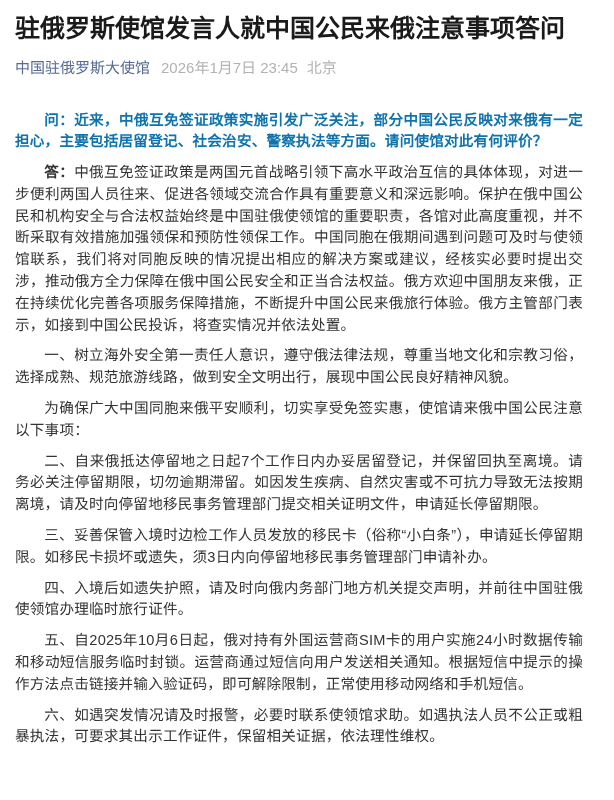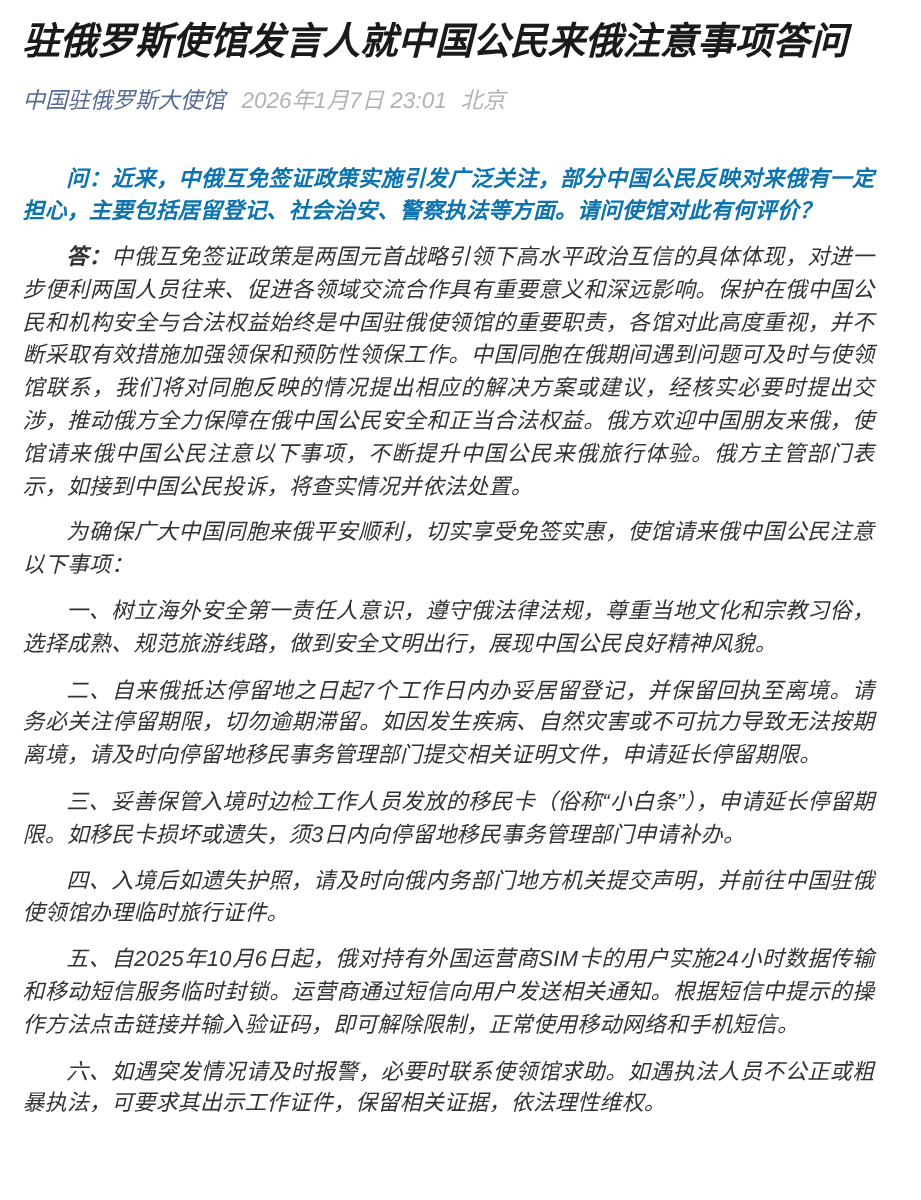--- a/index.html
+++ b/index.html
@@ -11,21 +11,20 @@
     width: 614px;
     height: 800px;
     overflow: hidden;
     font-family: "Liberation Sans", sans-serif;
     -webkit-font-smoothing: antialiased;
   }
   .page {
     box-sizing: border-box;
     width: 614px;
     padding: 12px 15px 0 15px;
-    font-style: italic;
   }
   .article-title {
     margin: 0 0 14px 0;
     font-size: 25px;
     line-height: 1.3;
     font-weight: 700;
     color: #1a1a1a;
   }
   .byline {
     display: flex;
@@ -69,33 +68,33 @@
 </style>
 </head>
 <body>
 
 <div class="page">
 
   <h1 class="article-title">驻俄罗斯使馆发言人就中国公民来俄注意事项答问</h1>
 
   <div class="byline">
     <span class="account-name">中国驻俄罗斯大使馆</span>
-    <span class="publish-datetime">2026年1月7日 23:01</span>
+    <span class="publish-datetime">2026年1月7日 23:45</span>
     <span class="publish-location">北京</span>
   </div>
 
   <div class="article-body">
 
     <p class="question"><span class="lead-bold">问：</span><span>近来，中俄互免签证政策实施引发广泛关注，部分中国公民反映对来俄有一定担心，主要包括居留登记、社会治安、警察执法等方面。请问使馆对此有何评价？</span></p>
 
-    <p class="answer"><span class="lead-bold">答：</span><span>中俄互免签证政策是两国元首战略引领下高水平政治互信的具体体现，对进一步便利两国人员往来、促进各领域交流合作具有重要意义和深远影响。保护在俄中国公民和机构安全与合法权益始终是中国驻俄使领馆的重要职责，各馆对此高度重视，并不断采取有效措施加强领保和预防性领保工作。中国同胞在俄期间遇到问题可及时与使领馆联系，我们将对同胞反映的情况提出相应的解决方案或建议，经核实必要时提出交涉，推动俄方全力保障在俄中国公民安全和正当合法权益。俄方欢迎中国朋友来俄，使馆请来俄中国公民注意以下事项，不断提升中国公民来俄旅行体验。俄方主管部门表示，如接到中国公民投诉，将查实情况并依法处置。</span></p>
+    <p class="answer"><span class="lead-bold">答：</span><span>中俄互免签证政策是两国元首战略引领下高水平政治互信的具体体现，对进一步便利两国人员往来、促进各领域交流合作具有重要意义和深远影响。保护在俄中国公民和机构安全与合法权益始终是中国驻俄使领馆的重要职责，各馆对此高度重视，并不断采取有效措施加强领保和预防性领保工作。中国同胞在俄期间遇到问题可及时与使领馆联系，我们将对同胞反映的情况提出相应的解决方案或建议，经核实必要时提出交涉，推动俄方全力保障在俄中国公民安全和正当合法权益。俄方欢迎中国朋友来俄，正在持续优化完善各项服务保障措施，不断提升中国公民来俄旅行体验。俄方主管部门表示，如接到中国公民投诉，将查实情况并依法处置。</span></p>
+
+    <p><span>一、树立海外安全第一责任人意识，遵守俄法律法规，尊重当地文化和宗教习俗，选择成熟、规范旅游线路，做到安全文明出行，展现中国公民良好精神风貌。</span></p>
 
     <p><span>为确保广大中国同胞来俄平安顺利，切实享受免签实惠，使馆请来俄中国公民注意以下事项：</span></p>
-
-    <p><span>一、树立海外安全第一责任人意识，遵守俄法律法规，尊重当地文化和宗教习俗，选择成熟、规范旅游线路，做到安全文明出行，展现中国公民良好精神风貌。</span></p>
 
     <p><span>二、自来俄抵达停留地之日起7个工作日内办妥居留登记，并保留回执至离境。请务必关注停留期限，切勿逾期滞留。如因发生疾病、自然灾害或不可抗力导致无法按期离境，请及时向停留地移民事务管理部门提交相关证明文件，申请延长停留期限。</span></p>
 
 
     <p><span>三、妥善保管入境时边检工作人员发放的移民卡（俗称“小白条”），申请延长停留期限。如移民卡损坏或遗失，须3日内向停留地移民事务管理部门申请补办。</span></p>
 
     <p><span>四、入境后如遗失护照，请及时向俄内务部门地方机关提交声明，并前往中国驻俄使领馆办理临时旅行证件。</span></p>
 
     <p><span>五、自2025年10月6日起，俄对持有外国运营商SIM卡的用户实施24小时数据传输和移动短信服务临时封锁。运营商通过短信向用户发送相关通知。根据短信中提示的操作方法点击链接并输入验证码，即可解除限制，正常使用移动网络和手机短信。</span></p>
 

